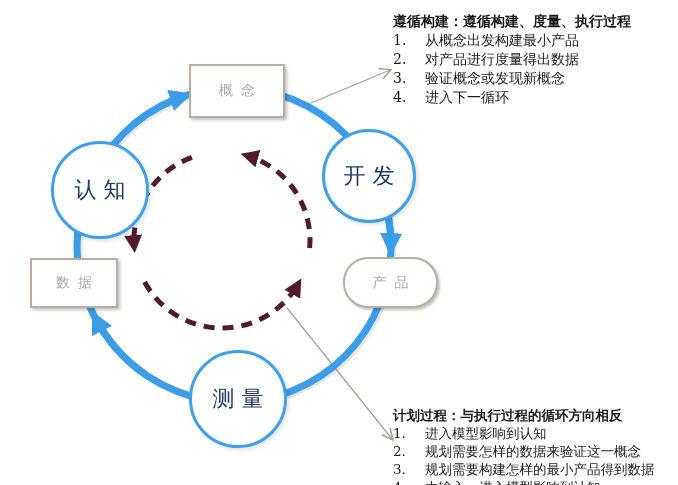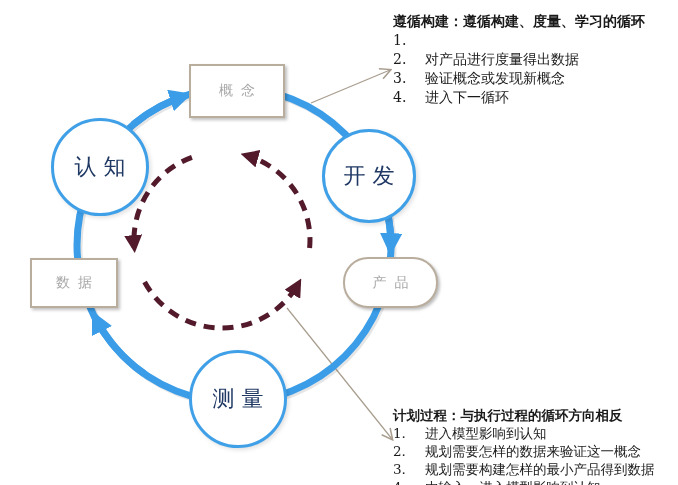--- a/index.html
+++ b/index.html
@@ -82,30 +82,31 @@
   </div>
 
   <div class="node node-circle" style="left:189px;top:350px;width:98px;height:98px;">
     <span class="circle-label">测量</span>
   </div>
 
   <div class="node node-box" style="left:30px;top:258px;width:88px;height:50px;">
     <span class="box-label">数据</span>
   </div>
 
-  <div class="node node-circle" style="left:51px;top:118px;width:98px;height:98px;">
+  <div class="node node-circle" style="left:51px;top:141px;width:98px;height:98px;">
     <span class="circle-label">认知</span>
   </div>
 
   <div class="note" id="exec-note" style="left:393px;top:12px;">
     <div class="note-title">
-      <span>遵循构建：</span><span>遵循构建、度量、学习的循环</span>
+      <span>遵循构建：</span><span>遵循构建、度量、执行过程</span>
     </div>
     <div class="note-item">
       <span class="note-num">1.</span>
+      <span class="note-text">从概念出发构建最小产品</span>
     </div>
     <div class="note-item">
       <span class="note-num">2.</span>
       <span class="note-text">对产品进行度量得出数据</span>
     </div>
     <div class="note-item">
       <span class="note-num">3.</span>
       <span class="note-text">验证概念或发现新概念</span>
     </div>
     <div class="note-item">

